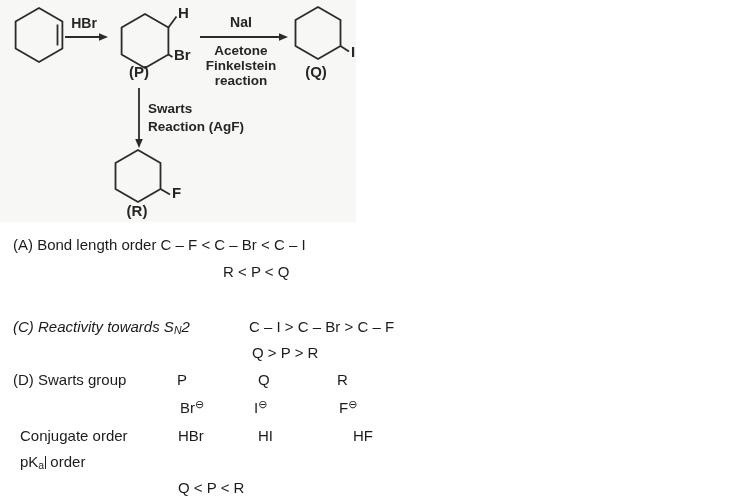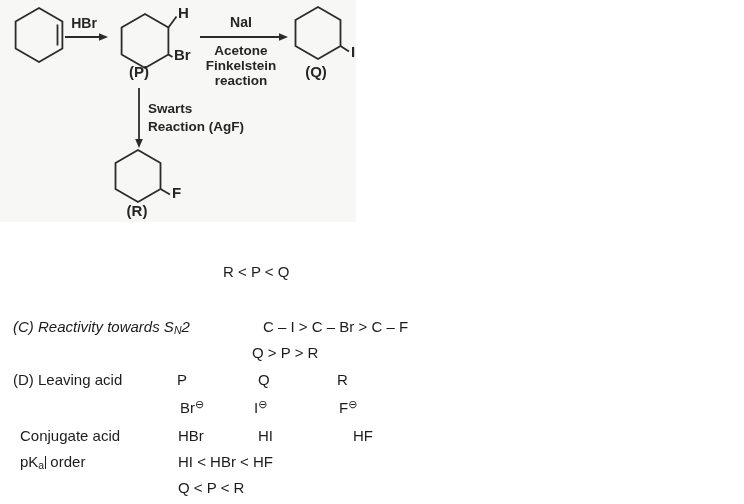--- a/index.html
+++ b/index.html
@@ -38,21 +38,21 @@
     width:1px; height:13px;
     background:#1c1c1c;
     vertical-align:-2px;
     margin-left:1px;
   }
   
   #lineA        { left:13px;  top:236px; }
   #lineA2       { left:180px; top:263px;margin-left:43px; }
   #lineB        { left:13px;  top:291px; }
   #lineC-label  { left:13px;  top:318px;font-style:italic; }
-  #lineC-right  { left:263px; top:318px; }
+  #lineC-right  { left:249px; top:318px; }
   #lineC2       { left:252px; top:344px; }
   #lineD-label  { left:13px;  top:371px; }
   #lineD-p      { left:177px; top:371px; }
   #lineD-q      { left:258px; top:371px; }
   #lineD-r      { left:337px; top:371px; }
   #ion-br       { left:180px; top:399px; }
   #ion-i        { left:254px; top:399px; }
   #ion-f        { left:339px; top:399px; }
   #conj-label   { left:20px;  top:427px; }
   #conj-hbr     { left:178px; top:427px; }
@@ -115,38 +115,38 @@
     </g>
 
     <g>
       <polygon class="bond" points="138,150 160.5,163 160.5,189 138,202 115.5,189 115.5,163"></polygon>
       <line class="bond" x1="160.5" y1="189" x2="170" y2="194.5"></line>
       <text class="atom" x="172" y="198">F</text>
       <text class="mol-label" x="137" y="216" text-anchor="middle">(R)</text>
     </g>
   </svg>
 
+  <div class="txt" id="lineA">(A) Bond length order C – F &lt; C – Br &lt; C – I</div>
   <div class="txt" id="lineA2">R &lt; P &lt; Q</div>
 
 
   <div class="txt" id="lineC-label"><span>(C) Reactivity towards S</span><sub>N</sub><span>2</span></div>
   <div class="txt" id="lineC-right">C – I &gt; C – Br &gt; C – F</div>
   <div class="txt" id="lineC2">Q &gt; P &gt; R</div>
 
-  <div class="txt" id="lineD-label">(D) Leaving acid</div>
+  <div class="txt" id="lineD-label">(D) Swarts group</div>
   <div class="txt" id="lineD-p">P</div>
   <div class="txt" id="lineD-q">Q</div>
   <div class="txt" id="lineD-r">R</div>
 
   <div class="txt" id="ion-br"><span>Br</span><sup>⊖</sup></div>
   <div class="txt" id="ion-i"><span>I</span><sup>⊖</sup></div>
   <div class="txt" id="ion-f"><span>F</span><sup>⊖</sup></div>
 
-  <div class="txt" id="conj-label">Conjugate acid</div>
+  <div class="txt" id="conj-label">Conjugate order</div>
   <div class="txt" id="conj-hbr">HBr</div>
   <div class="txt" id="conj-hi">HI</div>
   <div class="txt" id="conj-hf">HF</div>
 
   <div class="txt" id="pka-label"><span>pK</span><sub>a</sub><span class="caret"></span><span> order</span></div>
-  <div class="txt" id="pka-line">HI &lt; HBr &lt; HF</div>
   <div class="txt" id="last-line">Q &lt; P &lt; R</div>
 
 </div>
 
 </body></html>

